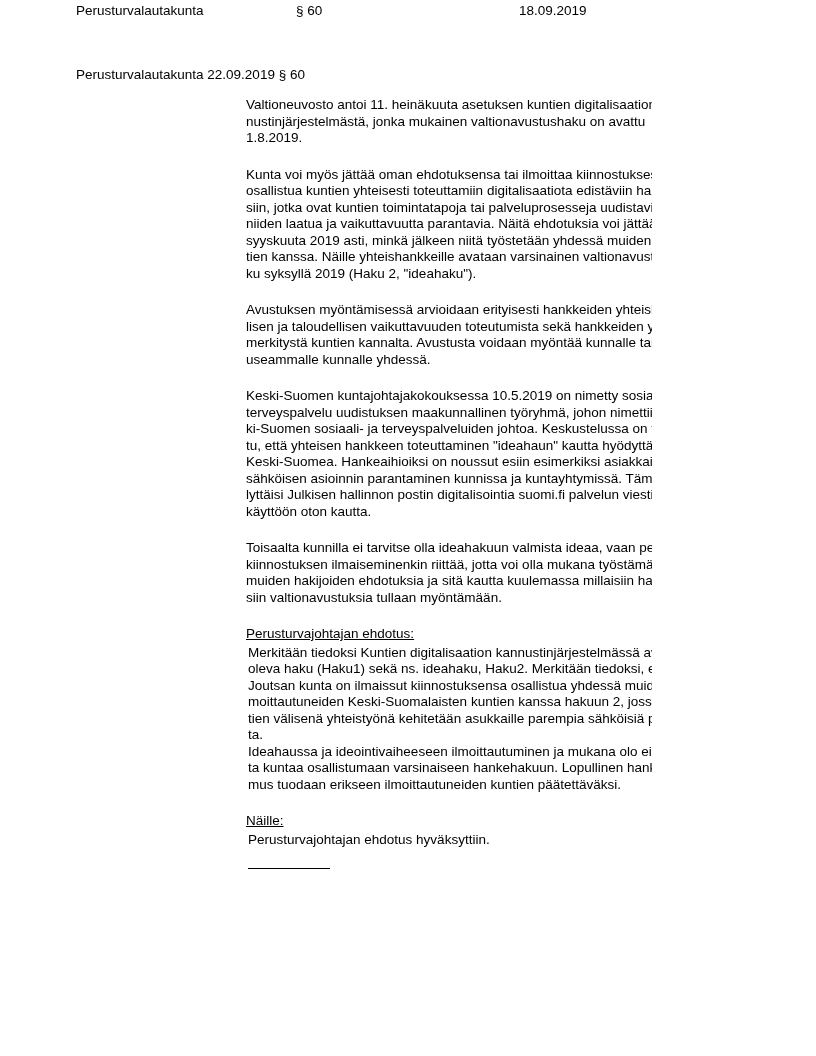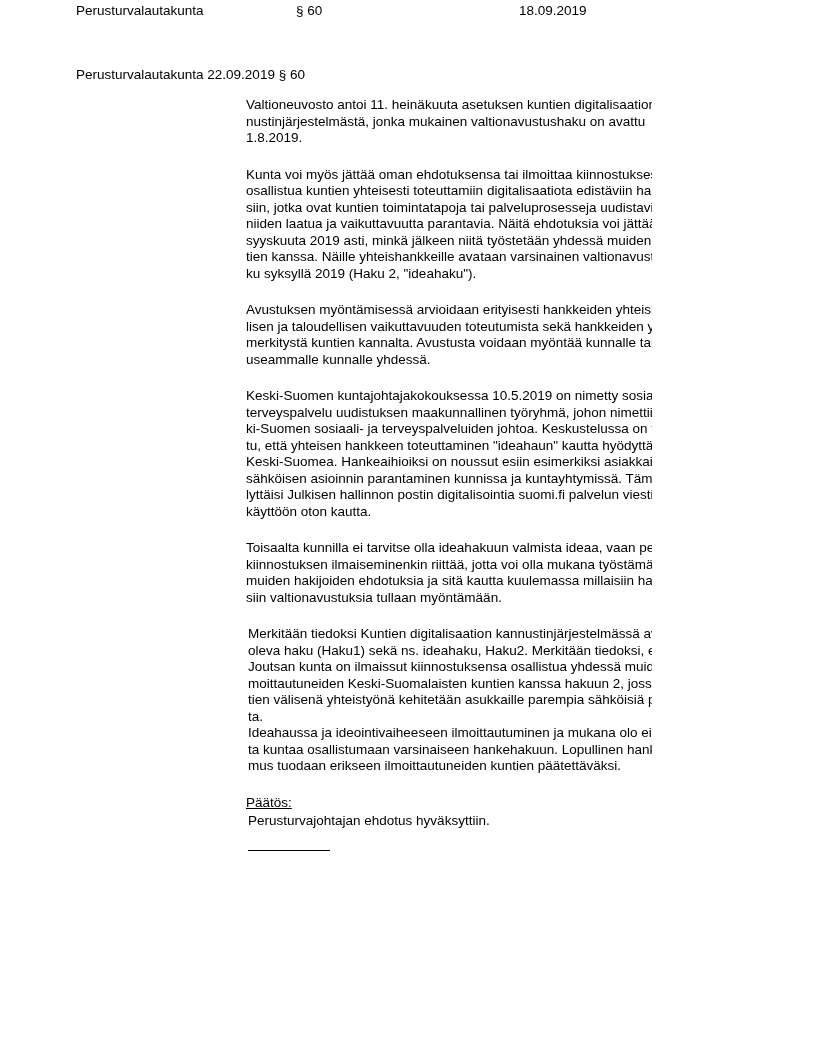--- a/index.html
+++ b/index.html
@@ -108,33 +108,34 @@
 lyttäisi Julkisen hallinnon postin digitalisointia suomi.fi palvelun viestien
 käyttöön oton kautta.</div>
 
     <div class="para">Toisaalta kunnilla ei tarvitse olla ideahakuun valmista ideaa, vaan pelkkä
 kiinnostuksen ilmaiseminenkin riittää, jotta voi olla mukana työstämässä
 muiden hakijoiden ehdotuksia ja sitä kautta kuulemassa millaisiin hankkei-
 siin valtionavustuksia tullaan myöntämään.</div>
 
 
     <div class="section">
+      <div class="heading-underline">Perusturvajohtajan ehdotus:</div>
       <div class="para">Merkitään tiedoksi Kuntien digitalisaation kannustinjärjestelmässä avoinna
 oleva haku (Haku1) sekä ns. ideahaku, Haku2. Merkitään tiedoksi, että
 Joutsan kunta on ilmaissut kiinnostuksensa osallistua yhdessä muiden il-
 moittautuneiden Keski-Suomalaisten kuntien kanssa hakuun 2, jossa kun-
 tien välisenä yhteistyönä kehitetään asukkaille parempia sähköisiä palvelui-
 ta.
 Ideahaussa ja ideointivaiheeseen ilmoittautuminen ja mukana olo ei velvoi-
 ta kuntaa osallistumaan varsinaiseen hankehakuun. Lopullinen hankehake-
 mus tuodaan erikseen ilmoittautuneiden kuntien päätettäväksi.</div>
     </div>
 
     <div class="section">
-      <div class="heading-underline">Päätös:</div>
+      <div class="heading-underline">Näille:</div>
       <div class="para">Perusturvajohtajan ehdotus hyväksyttiin.</div>
     </div>
 
     <div class="signature-line"></div>
 
   </div>
 
 </div>
 
 </body></html>

